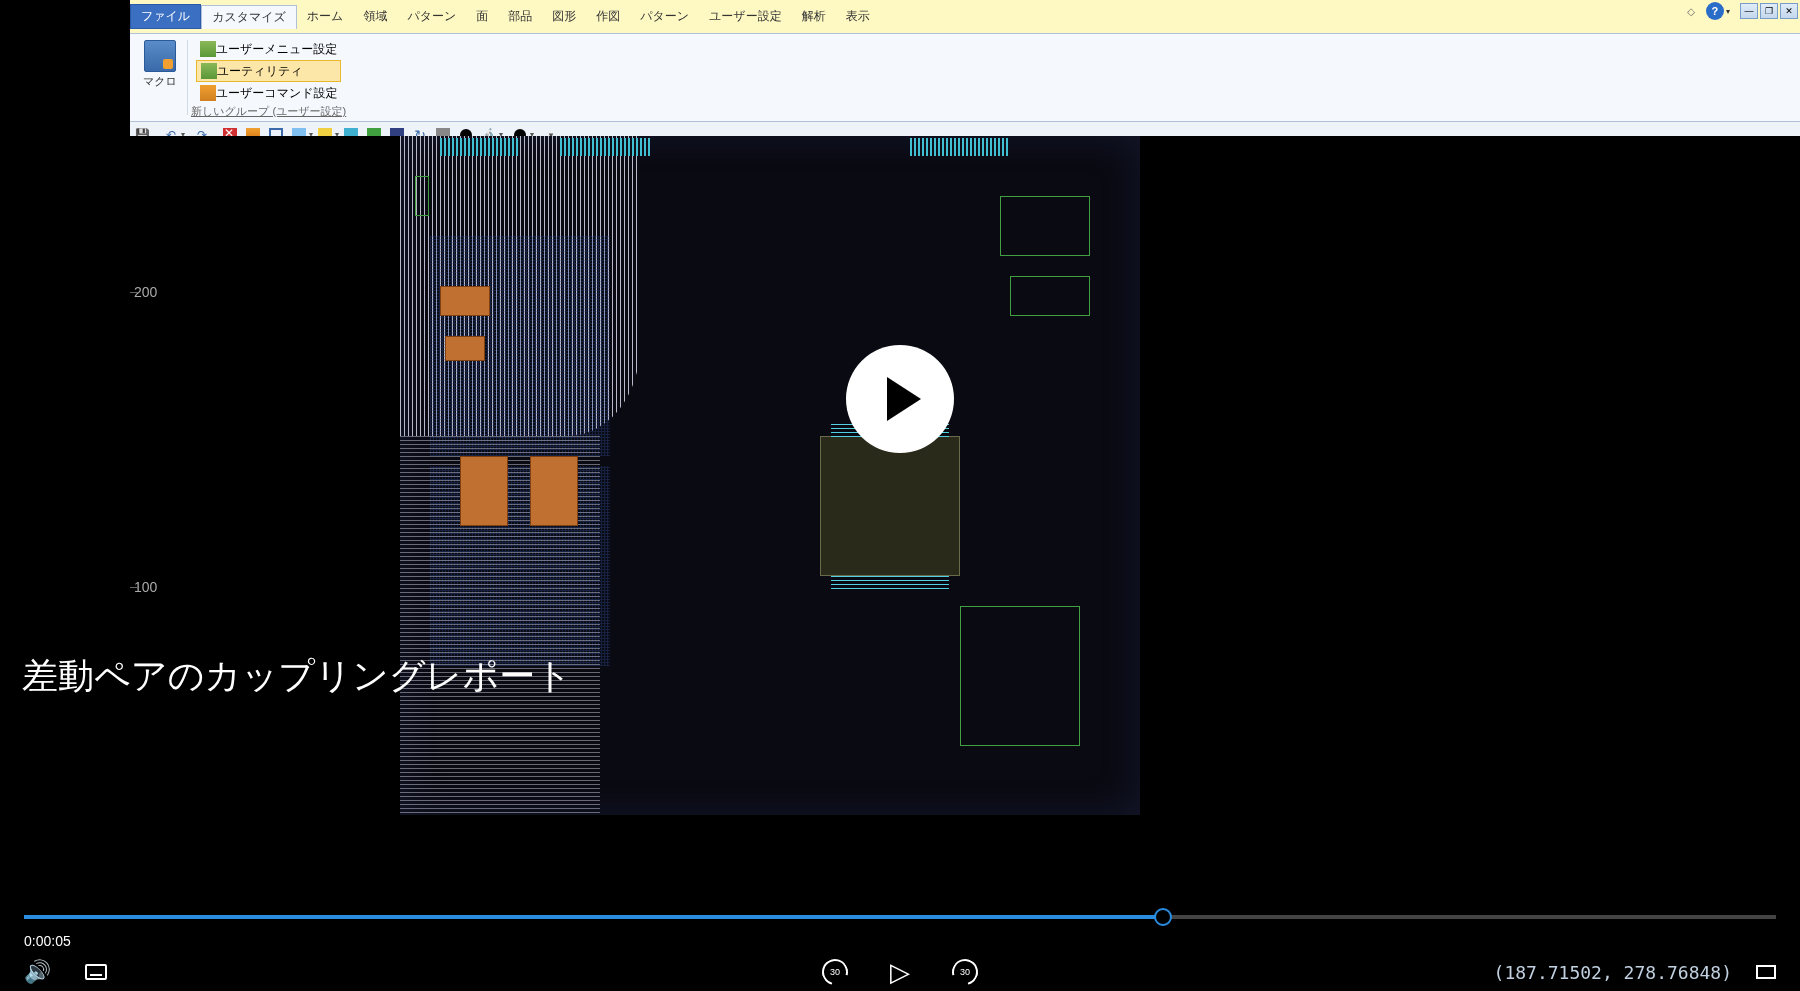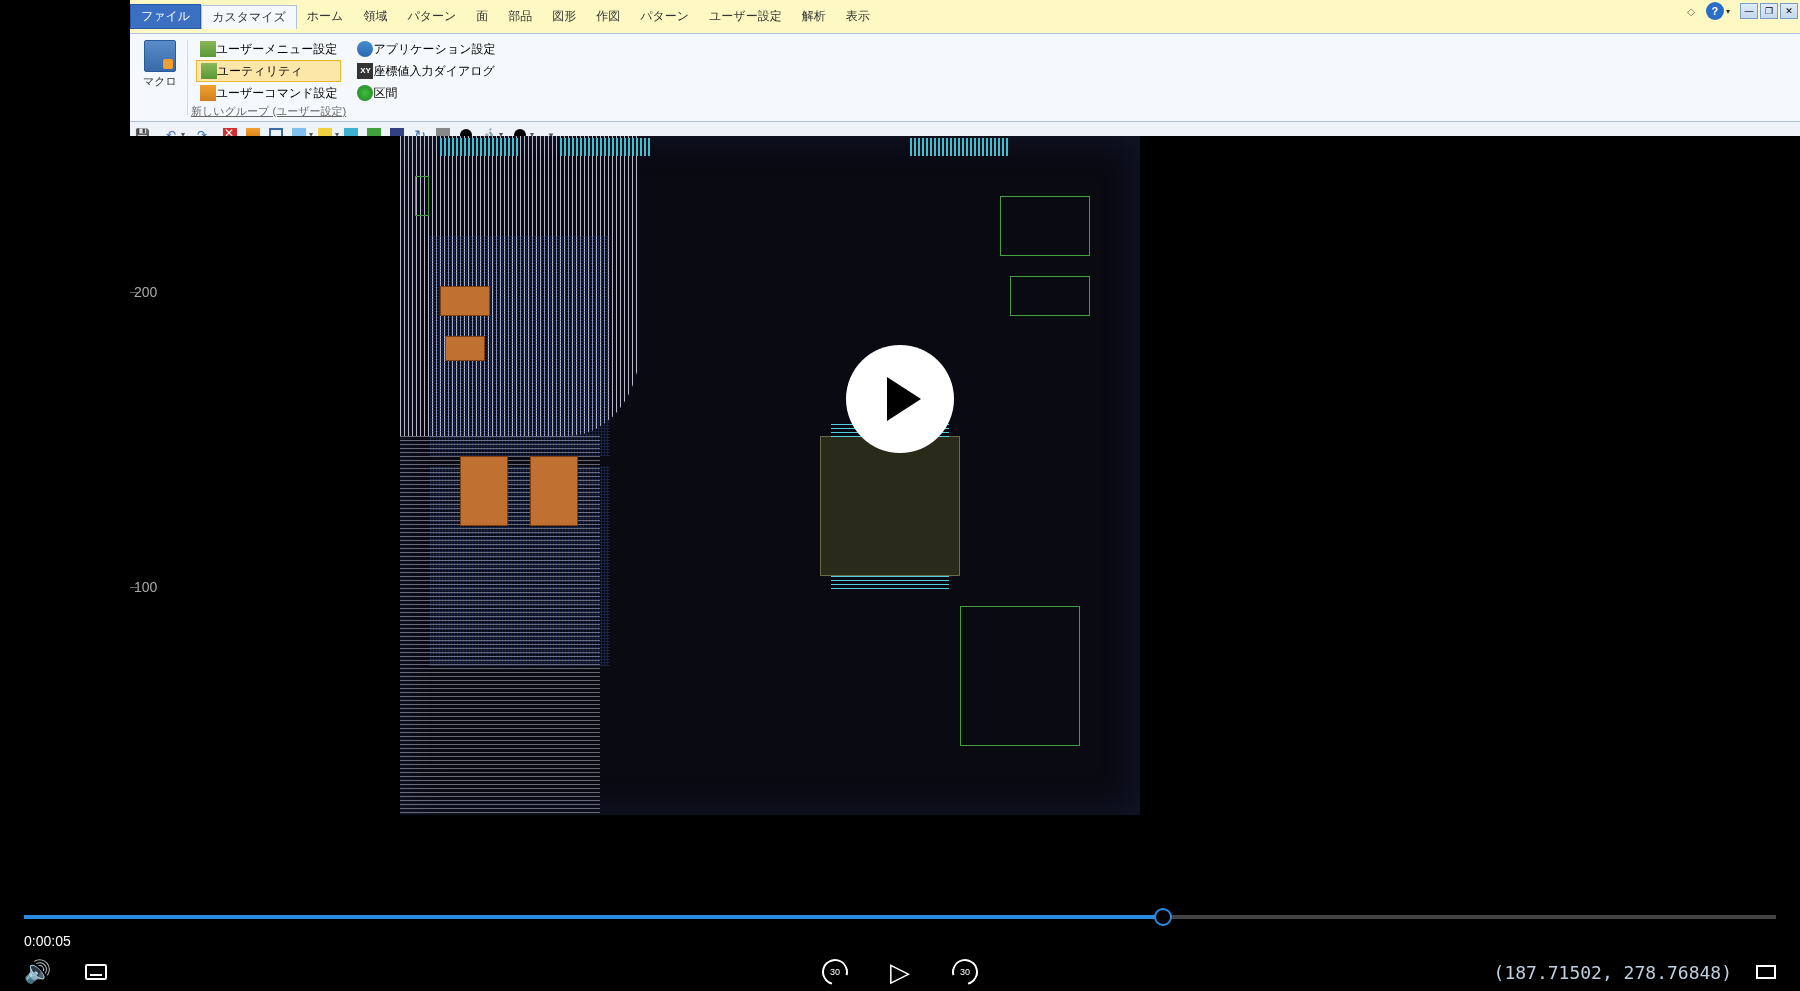--- a/index.html
+++ b/index.html
@@ -162,36 +162,20 @@
             <span class="ribbon-small-icon icon-usermenu"></span>
             <span>ユーティリティ</span>
           </div>
           <div class="ribbon-small-row">
             <span class="ribbon-small-icon icon-usercmd"></span>
             <span>ユーザーコマンド設定</span>
           </div>
         </div>
         <div class="ribbon-group-label">新しいグループ (ユーザー設定)</div>
       </div>
-      <div class="ribbon-group" style="align-items:flex-start">
-        <div>
-          <div class="ribbon-small-row">
-            <span class="ribbon-small-icon icon-appset"></span>
-            <span>アプリケーション設定</span>
-          </div>
-          <div class="ribbon-small-row">
-            <span class="ribbon-small-icon icon-coord">XY</span>
-            <span>座標値入力ダイアログ</span>
-          </div>
-          <div class="ribbon-small-row">
-            <span class="ribbon-small-icon icon-section"></span>
-            <span>区間</span>
-          </div>
-        </div>
-      </div>
     </div>
 
     <div class="toolbar">
       <div class="tool-btn icon-save">💾</div>
       <div class="tool-sep"></div>
       <div class="tool-btn icon-undo">↶</div>
       <span class="tool-dropdown">▾</span>
       <div class="tool-sep"></div>
       <div class="tool-btn icon-redo">↷</div>
       <div class="tool-sep"></div>
@@ -265,20 +249,21 @@
         <div class="comp-green" style="top:470px;left:560px;width:120px;height:140px"></div>
         <div class="comp-green" style="top:40px;left:15px;width:14px;height:40px"></div>
       </div>
     </div>
   </div>
 
   <div class="play-overlay">
     <div class="play-triangle"></div>
   </div>
 
+  <div class="video-title">差動ペアのカップリングレポート</div>
 
   <div class="video-controls">
     <div class="progress-bar">
       <div class="progress-fill"></div>
       <div class="progress-handle"></div>
     </div>
     <div class="time-label">0:00:05</div>
     <div class="ctrl-row">
       <div class="ctrl-left">
         <span class="ctrl-icon">🔊</span>

